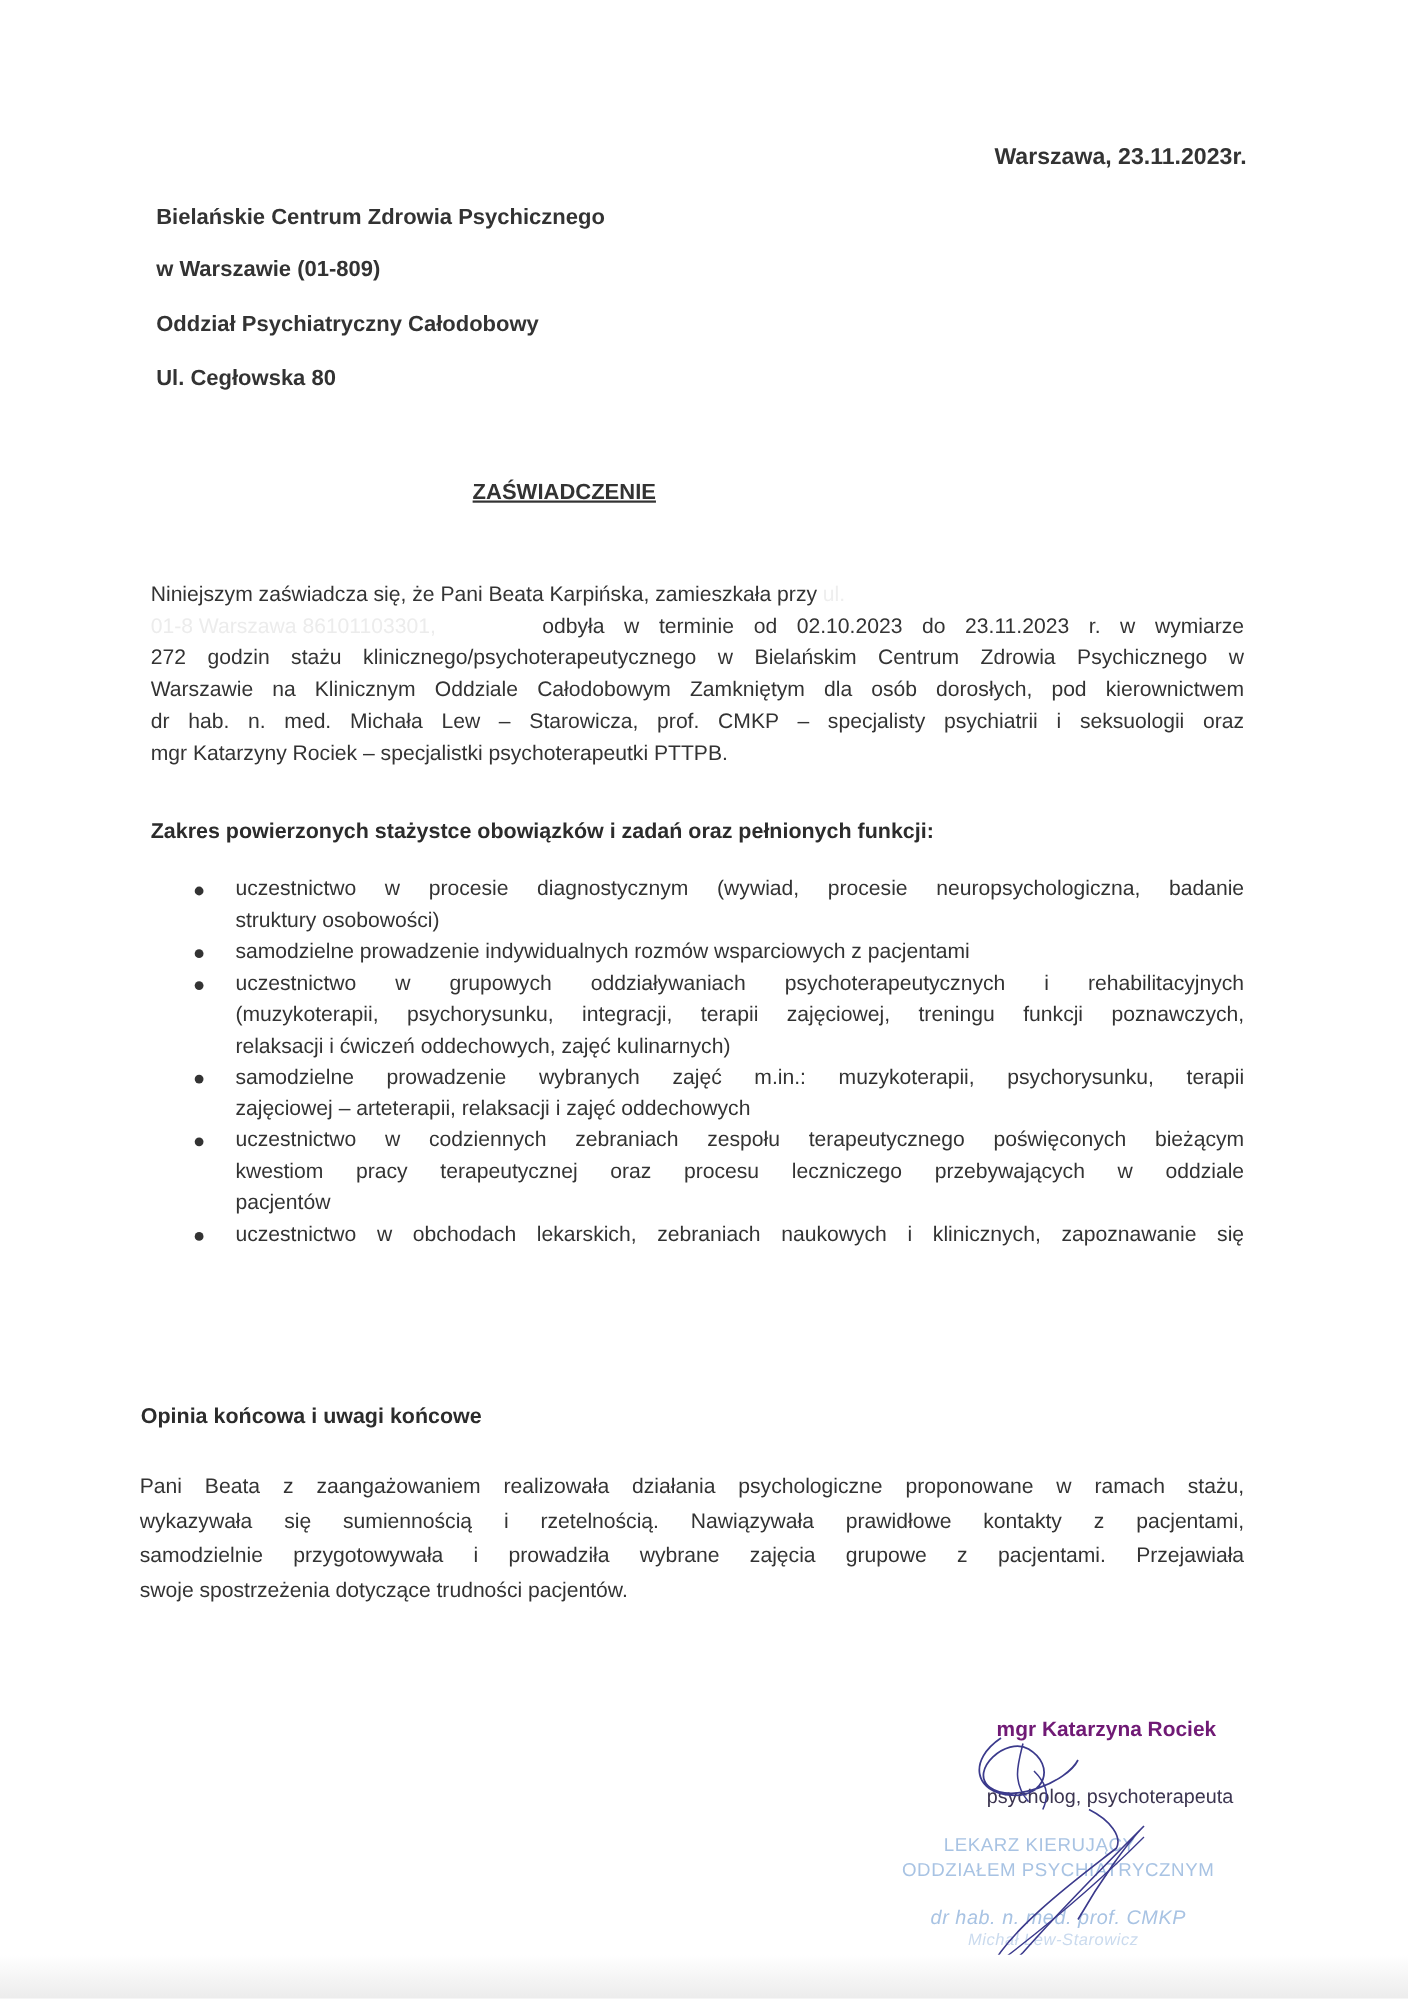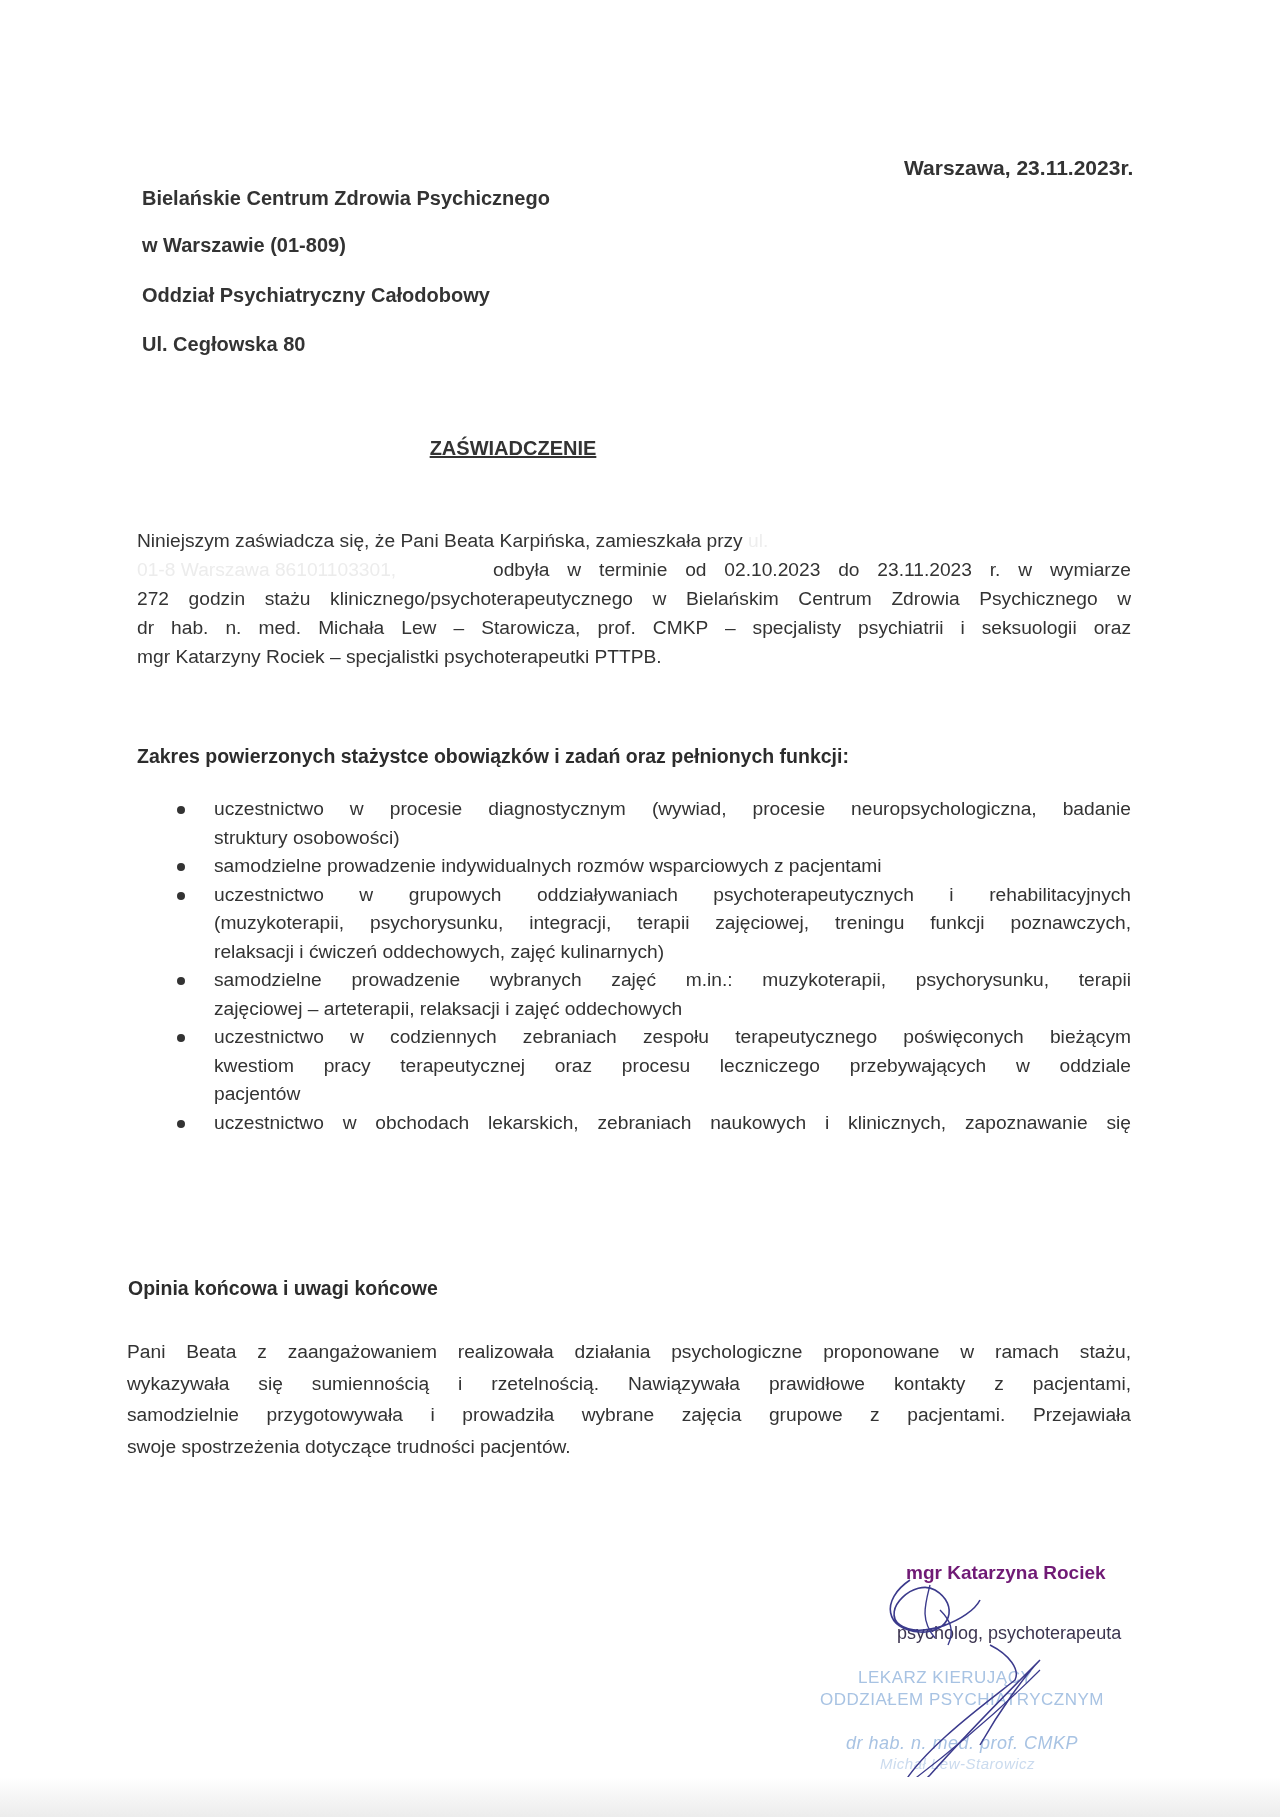--- a/index.html
+++ b/index.html
@@ -10,21 +10,21 @@
     color: #2a2a2a;
     position: relative;
     overflow: hidden;
   }
   .page { position: absolute; left: 0; top: 0; width: 1280px; height: 1817px; background: #fff; }
   .bottom-shade {
     position: absolute; left: 0; right: 0; bottom: 0; height: 40px;
     background: linear-gradient(#ffffff, #ececec);
   }
   .date {
-    position: absolute; left: 904px; top: 156px;
+    position: absolute; left: 904px; top: 131px;
     font-size: 21px; font-weight: bold; color: #333;
   }
   .addr { position: absolute; left: 142px; font-size: 20px; font-weight: bold; color: #333; }
   .title {
     position: absolute; left: 0; width: 1012px; top: 437px; text-align: center;
     font-size: 20px; font-weight: bold; text-decoration: underline; color: #333;
     padding-left: 14px; box-sizing: border-box;
   }
   .para {
     position: absolute; left: 137px; width: 994px;
@@ -80,20 +80,21 @@
   <div class="addr" style="top:234px">w Warszawie (01-809)</div>
   <div class="addr" style="top:284px">Oddział Psychiatryczny Całodobowy</div>
   <div class="addr" style="top:333px">Ul. Cegłowska 80</div>
 
   <div class="title">ZAŚWIADCZENIE</div>
 
   <div class="para" style="top:526px">
     <span class="line"><span>Niniejszym zaświadcza się, że Pani Beata Karpińska, zamieszkała przy </span><span class="redact-1">ul.</span></span>
     <span class="line"><span class="redact-2" style="display:inline-block;width:356px;overflow:hidden;vertical-align:top;">01-8 Warszawa        86101103301,</span><span style="display:inline-block;width:638px;text-align:justify;text-align-last:justify;vertical-align:top;">odbyła w terminie od 02.10.2023 do 23.11.2023 r. w wymiarze</span></span>
     <span class="justify" style="display:block">272 godzin stażu klinicznego/psychoterapeutycznego w Bielańskim Centrum Zdrowia Psychicznego w</span>
+    <span class="justify" style="display:block">Warszawie na Klinicznym Oddziale Całodobowym Zamkniętym dla osób dorosłych, pod kierownictwem</span>
     <span class="justify" style="display:block">dr hab. n. med. Michała Lew – Starowicza, prof. CMKP – specjalisty psychiatrii i seksuologii oraz</span>
     <span class="line">mgr Katarzyny Rociek – specjalistki psychoterapeutki PTTPB.</span>
   </div>
 
   <div class="heading" style="top:745px">Zakres powierzonych stażystce obowiązków i zadań oraz pełnionych funkcji:</div>
 
   <ul class="bullets">
     <li>
       <span class="bullet-dot"></span>
       <span class="bl j">uczestnictwo w procesie diagnostycznym (wywiad, procesie neuropsychologiczna, badanie</span>

